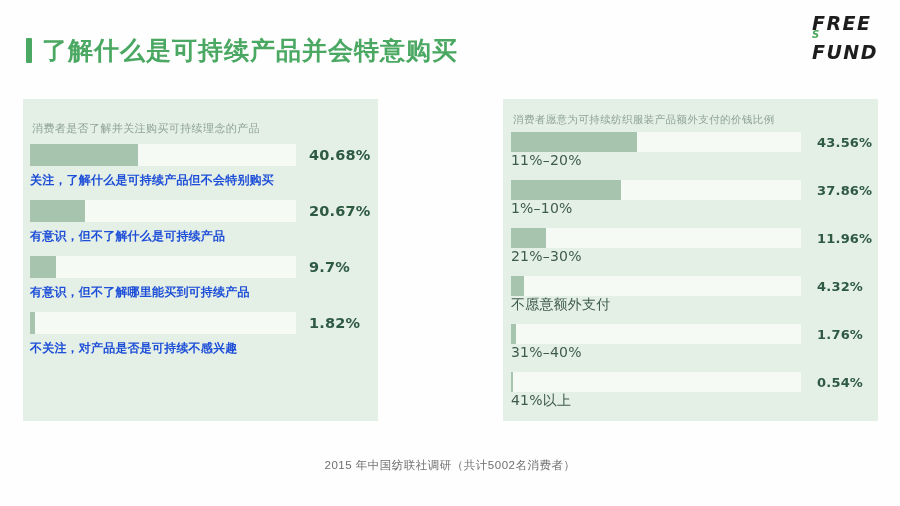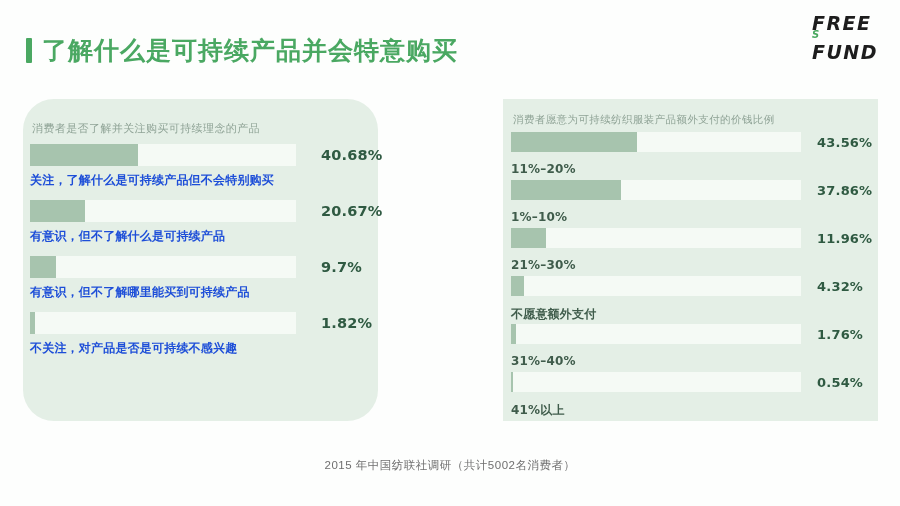--- a/index.html
+++ b/index.html
@@ -78,21 +78,21 @@
     right: 22px;
     height: 322px;
   }
   .panel {
     position: absolute;
     top: 0;
     height: 100%;
     background: #e4efe6;
     box-sizing: border-box;
   }
-  .panel.left  { left: 0;    width: 355px; border-radius: 31px; }
+  .panel.left  { left: 0;    width: 355px; }
   .panel.right { right: 0;   width: 375px; padding-left: 36px; }
 
   .panel-title {
     color: #8fa396;
     font-size: 11px;
     font-weight: normal;
     letter-spacing: .4px;
     position: absolute;
     left: 9px;
     top: 22px;
@@ -132,21 +132,21 @@
   }
   .fill {
     position: absolute;
     left: 0; top: 0; bottom: 0;
     background: #a7c4ae;
   }
   .pct {
     flex: 0 0 auto;
     width: 74px;
     text-align: left;
-    padding-left: 25px;
+    padding-left: 13px;
     box-sizing: border-box;
     font-size: 14.5px;
     font-weight: bold;
     color: #2f5a42;
     letter-spacing: .2px;
     font-family: "DejaVu Sans", sans-serif;
   }
   .panel.right .pct {
     width: 68px;
     font-size: 13px;
@@ -155,23 +155,23 @@
 
   .row-label {
     margin-top: 6px;
     font-size: 12px;
     font-weight: bold;
     color: #1d4ed8;
     letter-spacing: .2px;
     white-space: nowrap;
   }
   .panel.right .row-label {
-    margin-top: 10px;
-    font-size: 12px;
-    font-weight: bold;
+    margin-top: 0;
+    font-size: 14px;
+    font-weight: normal;
     color: #3f5c4b;
     font-family: "DejaVu Sans", sans-serif;
   }
 
   
   .footer {
     position: absolute;
     top: 458px;
     left: 0;
     right: 0;

